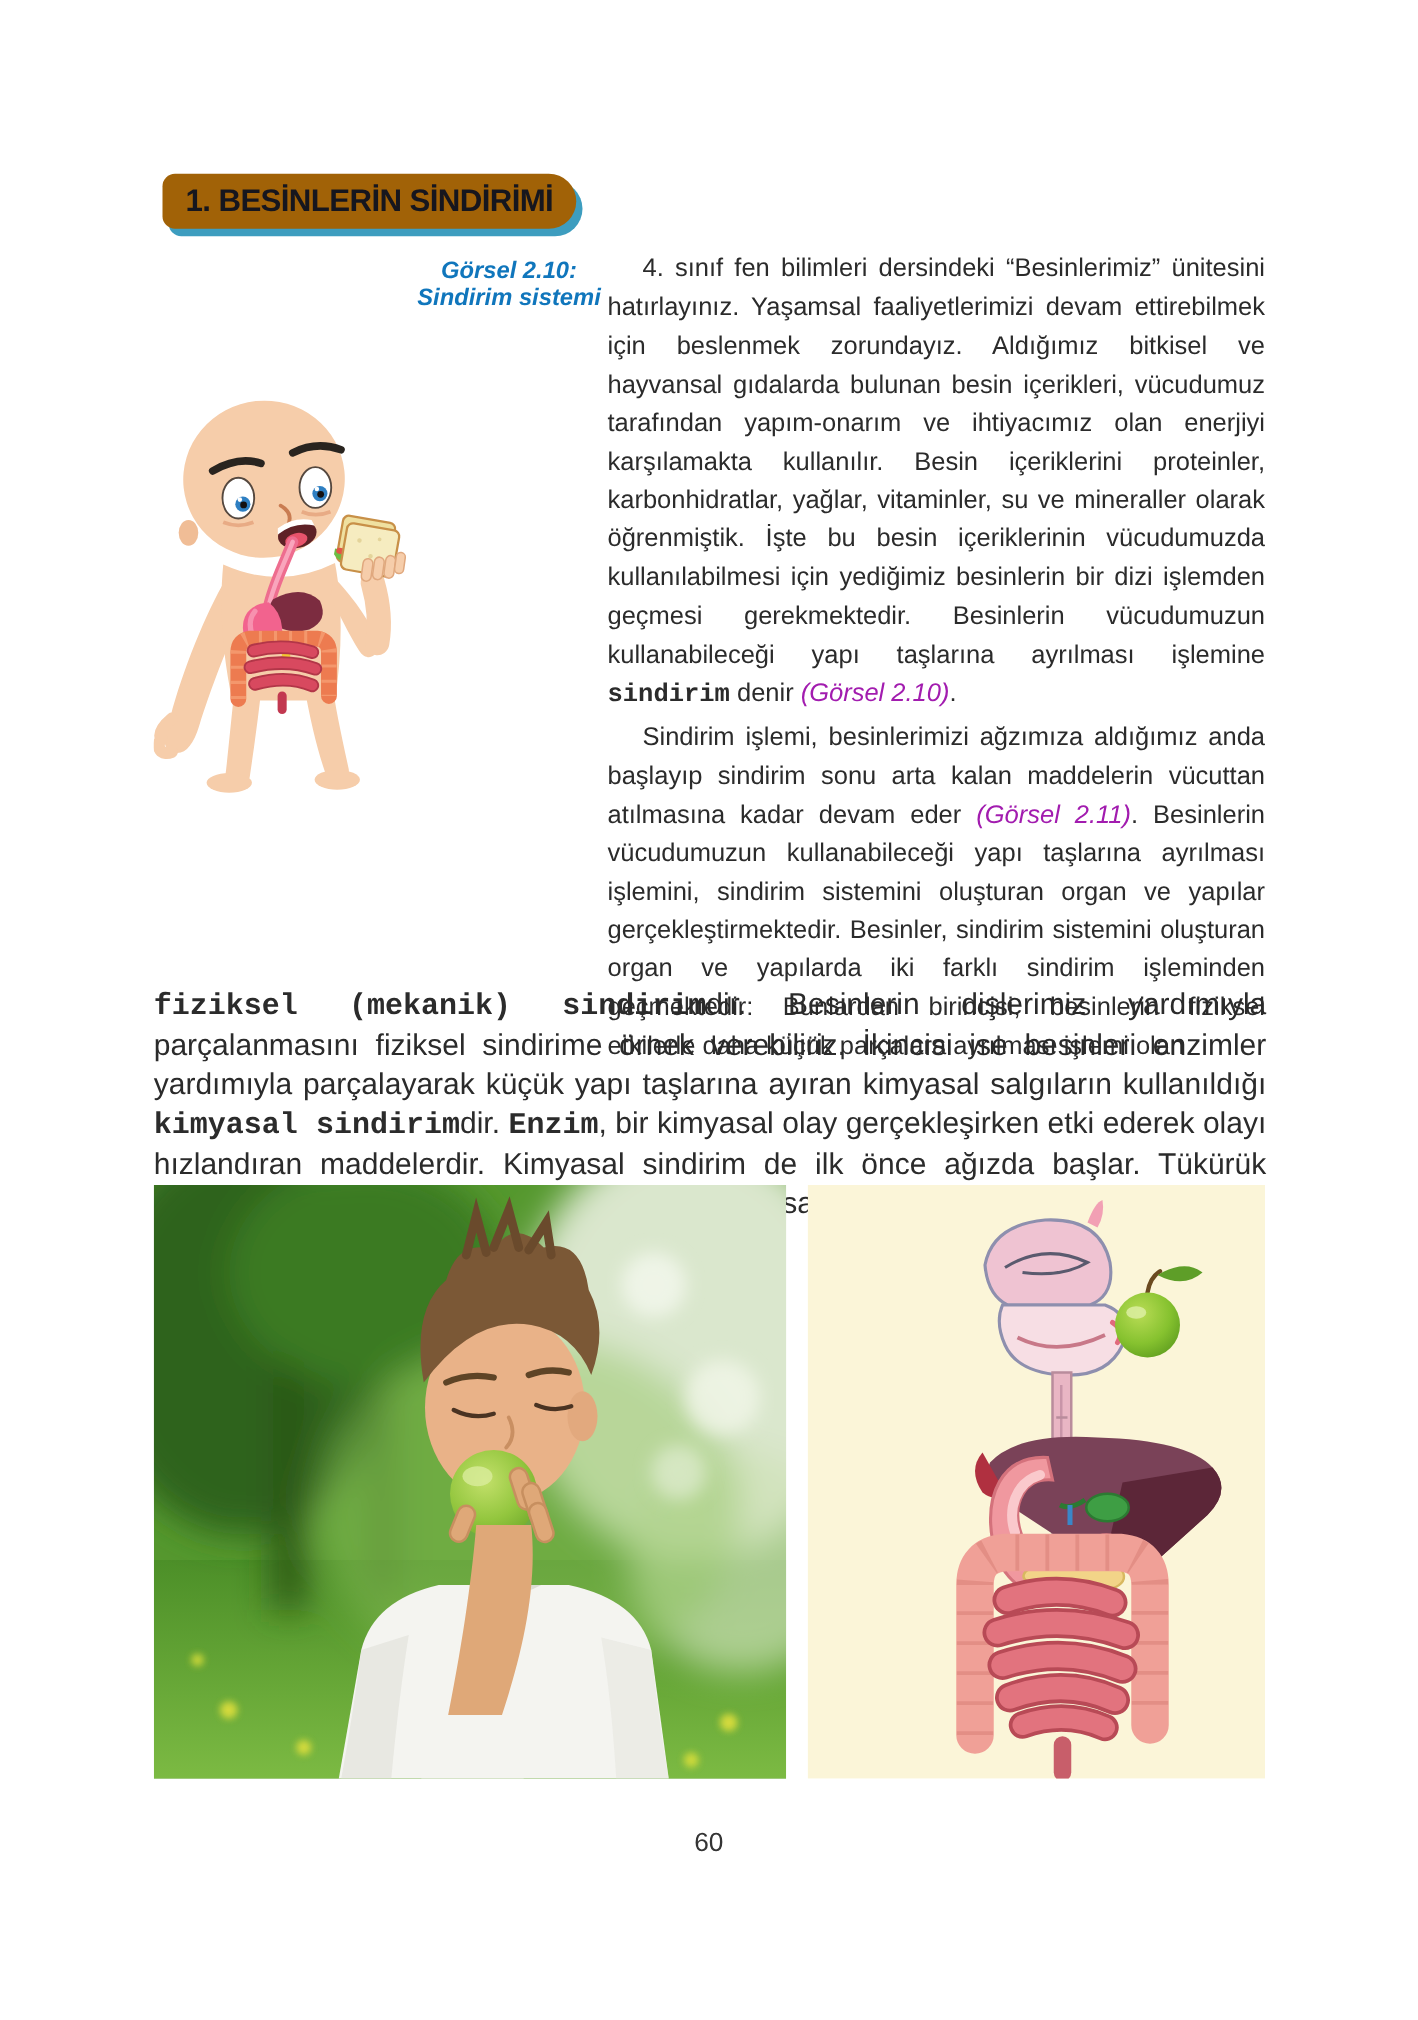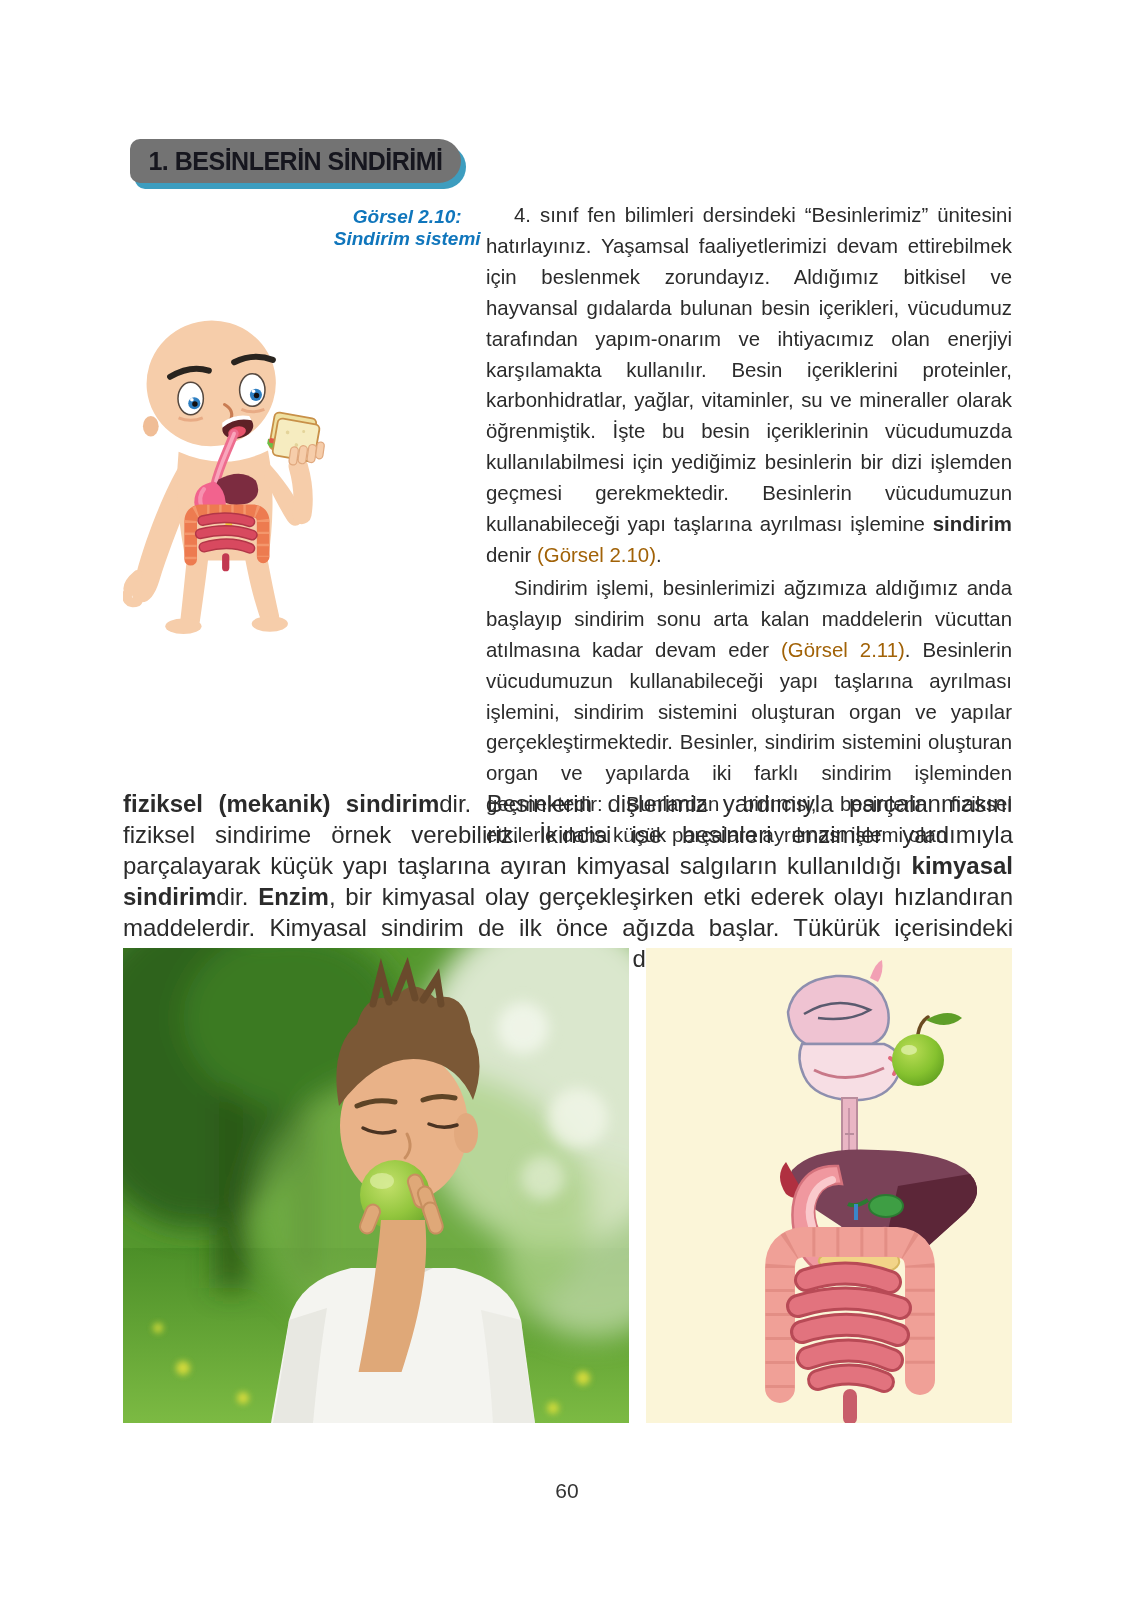--- a/index.html
+++ b/index.html
@@ -8,21 +8,21 @@
     width:1134px; height:1616px;
     margin:0 auto;
     background:#ffffff;
     font-family:"Liberation Sans", sans-serif;
     color:#2b2b2b;
     overflow:hidden;
   }
   .banner {
     position:absolute; left:130px; top:139px;
     width:331px; height:44px;
-    background:#737373;
+    background:#a16207;
     border-radius:10px 22px 22px 10px;
     box-shadow:5px 6px 0 #3d9dbf;
     display:flex; align-items:center; justify-content:center;
   }
   .banner-title {
     font-size:25px; font-weight:700; letter-spacing:-0.5px;
     color:#16161e; white-space:nowrap;
   }
   .main-row {
     position:absolute; left:123px; top:200px; width:889px; height:588px;
@@ -40,37 +40,37 @@
     font-size:20.4px; line-height:30.9px;
     text-align:justify;
   }
   .text-col p { margin:0; text-indent:28px; }
   .text-col p + p { margin-top:2px; }
   .para-full {
     position:absolute; left:123px; top:789px; width:890px;
     font-size:24px; line-height:30.9px; text-align:justify;
   }
   .para-full p { margin:0; }
-  .seg-bold { font-weight:700; }
-  .seg-link { color:#a16207; }
+  .seg-bold { font-weight:700;font-family:Liberation Mono, monospace; }
+  .seg-link { color:#a21caf; font-style:italic; }
   .fig-row {
     position:absolute; left:123px; top:948px; width:889px; height:475px;
     display:flex; gap:17px;
   }
   .photo-box, .diagram-box { height:475px; overflow:hidden; }
   .photo-box { width:506px; }
   .diagram-box { width:366px; }
   .photo-box svg, .diagram-box svg { display:block; }
   .caption-211 {
     position:absolute; left:123px; top:1426px; width:889px;
     text-align:center;
   }
   .page-number {
     position:absolute; left:0; top:1463px; width:100%;
-    text-align:center; font-size:21px; color:#343434;margin-top:16px;
+    text-align:center; font-size:21px; color:#343434;
   }
 </style>
 </head>
 <body>
 
 <div class="page">
 
   <div class="banner">
     <span class="banner-title">1. BESİNLERİN SİNDİRİMİ</span>
   </div>

